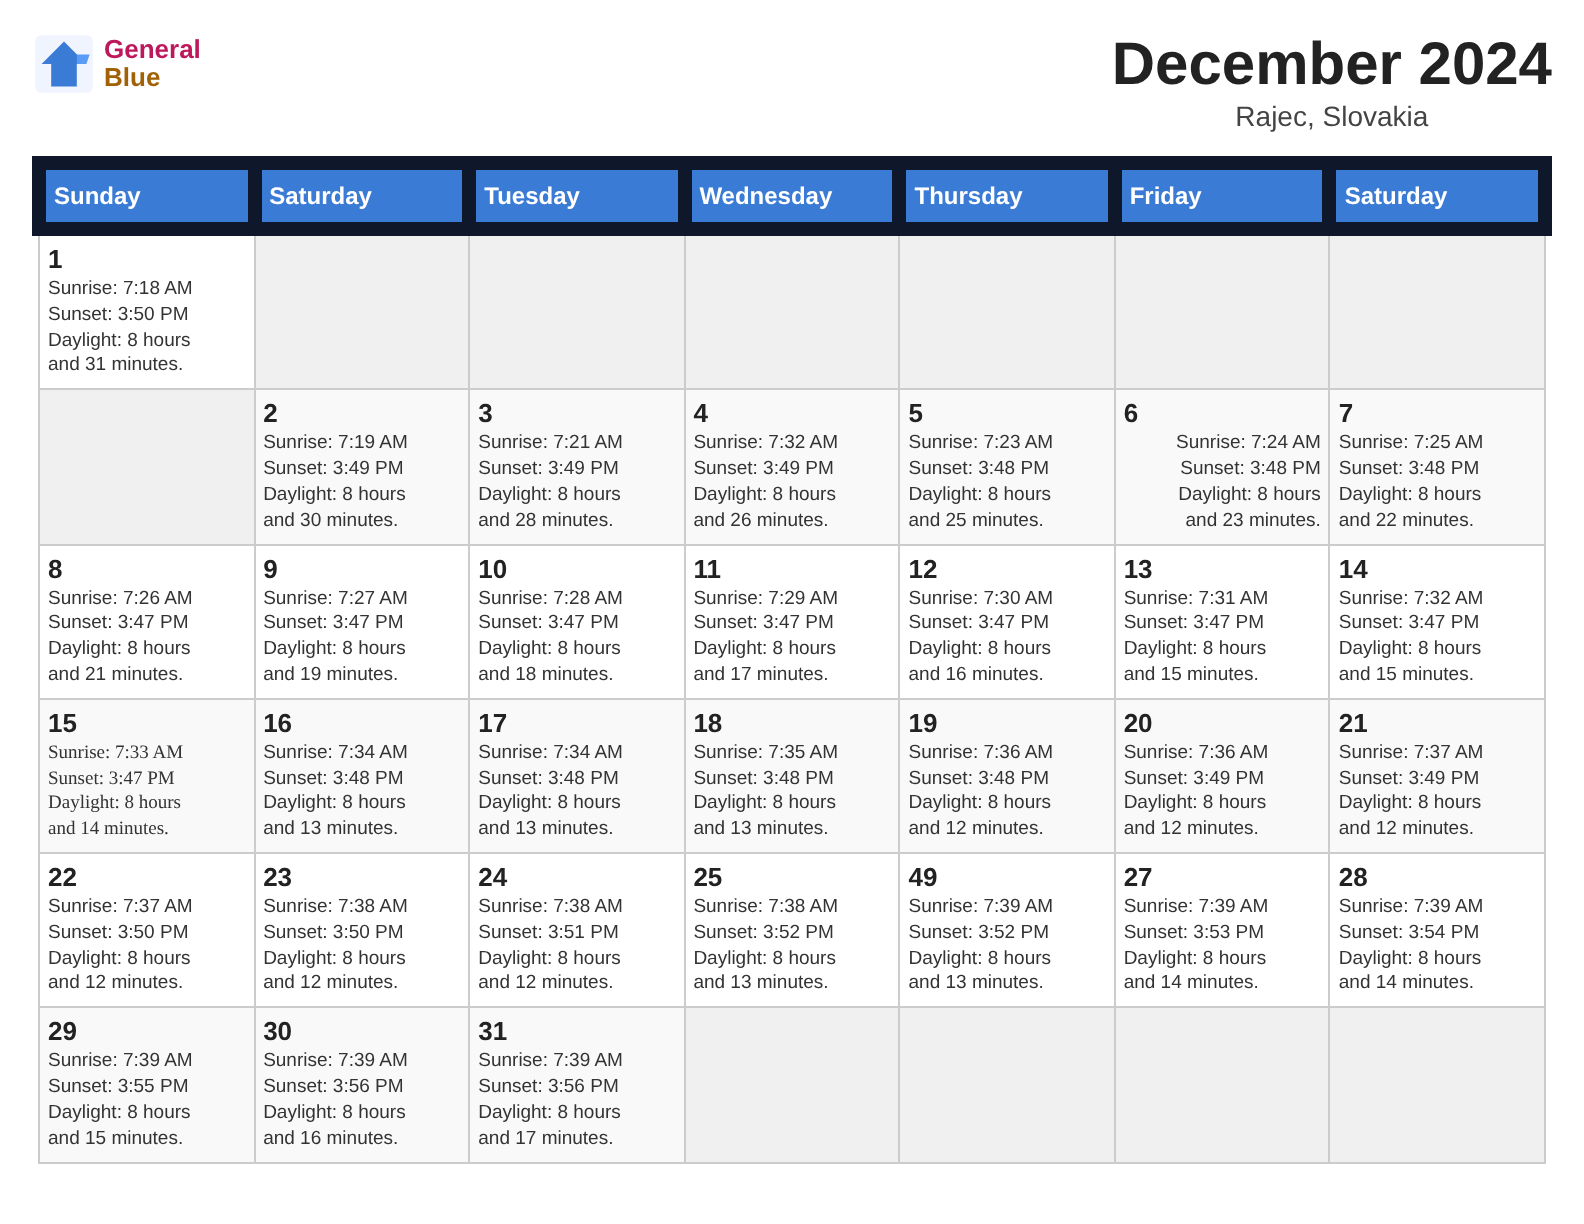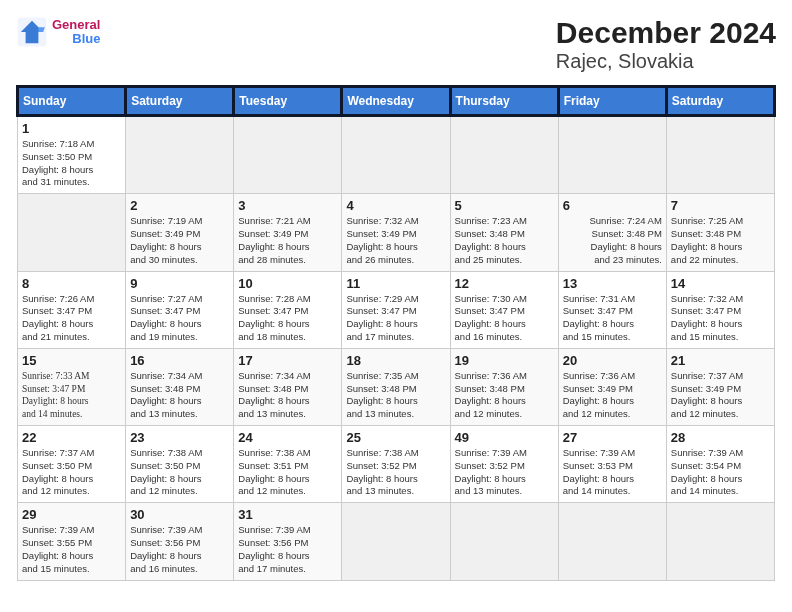--- a/index.html
+++ b/index.html
@@ -23,51 +23,51 @@
     }
     .logo-text {
       display: flex;
       flex-direction: column;
       font-size: 13px;
       font-weight: bold;
       color: #333;
       line-height: 1.1;
     }
     .logo-text span:first-child { color: #be185d; }
-    .logo-text span:last-child { color: #3b82f6; text-align: right; }
+    .logo-text span:last-child { color: #a16207; }
     .logo-icon {
       width: 32px;
       height: 32px;
     }
     .title-block {
-      text-align: left;
+      text-align: center;
     }
     .title-block h1 {
       font-size: 30px;
       font-weight: bold;
       color: #222;
     }
     .title-block h2 {
-      font-size: 20px;
+      font-size: 14px;
       font-weight: normal;
       color: #444;
     }
     table {
       width: 100%;
       border-collapse: collapse;
       font-size: 10.5px;
     }
     thead tr th {
       background: #3a7bd5;
       color: #fff;
       padding: 6px 4px;
       text-align: left;
       font-size: 12px;
       font-weight: bold;
-      border: 3px solid #0f172a;
+      border: 7px solid #0f172a;
     }
     tbody tr td {
       border: 1px solid #ccc;
       padding: 4px;
       vertical-align: top;
       width: 14.28%;
       min-height: 80px;
     }
     tbody tr:nth-child(even) td {
       background: #f9f9f9;

